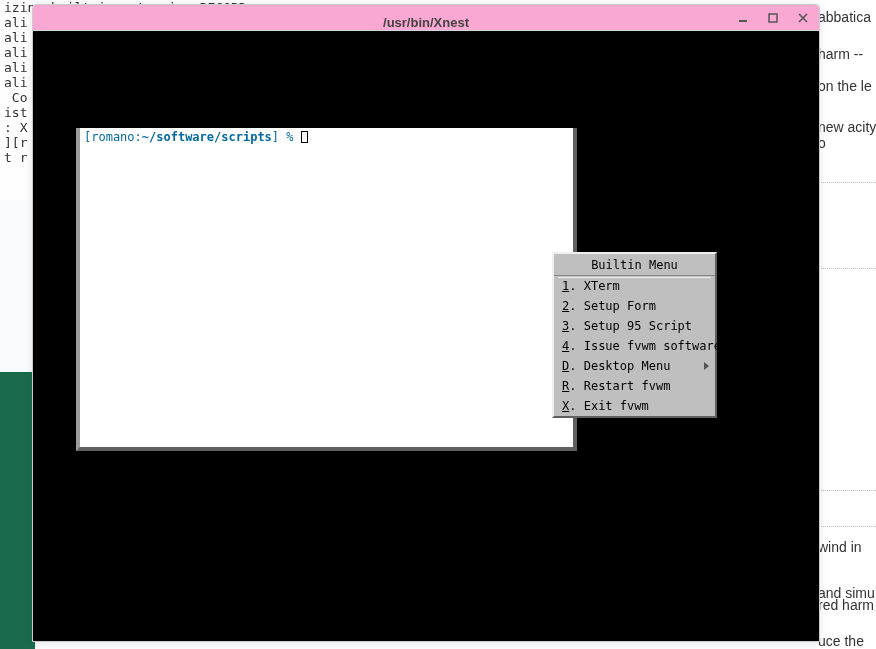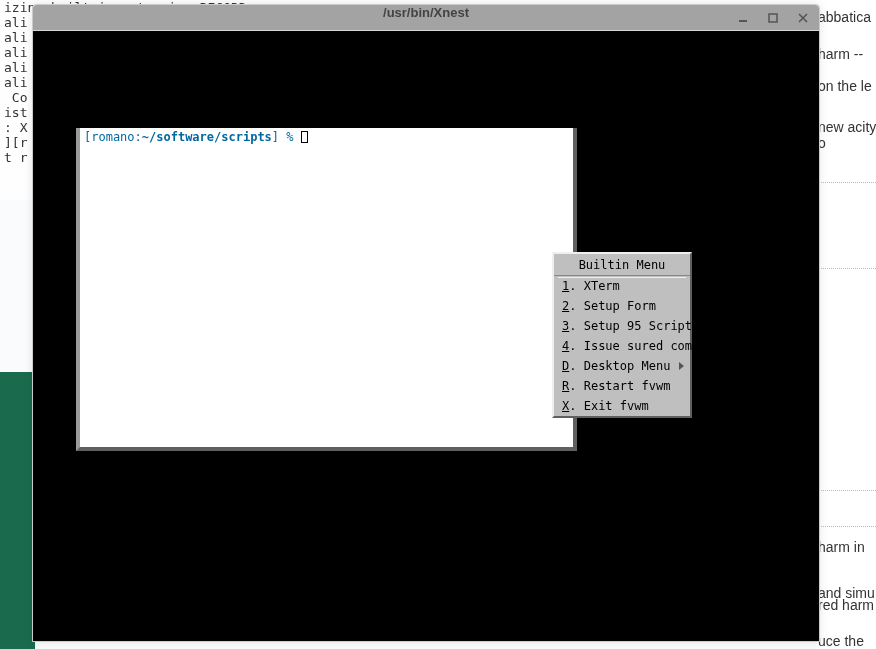--- a/index.html
+++ b/index.html
@@ -63,24 +63,24 @@
       width: 788px;
       height: 638px;
       background: #f2f2f2;
       border: 1px solid #ccc;
       border-radius: 4px 4px 0 0;
       box-shadow: 0 0 8px rgba(0,0,0,0.1);
     }
     .outer-titlebar {
       height: 26px;
       display: flex;
-      align-items: flex-start;
+      align-items: flex-end;
       justify-content: center;
       position: relative;
-      background: #a3a3a3;
+      background: #f9a8d4;
       border-bottom: 1px solid #d5d5d5;
       border-radius: 4px 4px 0 0;
     }
     .outer-titlebar .title {
       color: #444;
       font-weight: bold;
       font-size: 13px;
     }
     .win-ctrls {
       position: absolute;
@@ -147,21 +147,21 @@
       display: inline-block;
       width: 7px;
       height: 12px;
       border: 1px solid #000;
       vertical-align: -2px;
     }
     .fvwm-menu {
       position: absolute;
       left: 519px;
       top: 221px;
-      width: 140px;
+      width: 165px;
       background: #bfbfbf;
       border-top: 2px solid #efefef;
       border-left: 2px solid #efefef;
       border-right: 2px solid #5f5f5f;
       border-bottom: 2px solid #5f5f5f;
       font-family: monospace;
       font-size: 12px;
       color: #000;
     }
     .fvwm-menu-title {
@@ -220,21 +220,21 @@
   </div>
 
 <div class="bg-green"></div>
 
 <div class="bg-right" id="bg-right">
     <div class="frag" style="top: 8px; left: 2px;">abbatica</div>
     <div class="frag" style="top: 45px; left: 2px;">harm --</div>
     <div class="frag" style="top: 77px; left: 2px;">on the le</div>
     <div class="frag" style="top: 118px; left: 2px;">new acity</div>
     <div class="frag" style="top: 134px; left: 2px;">o</div>
-    <div class="frag" style="top: 538px; left: 2px;">harm in</div>
+    <div class="frag" style="top: 538px; left: 2px;">wind in</div>
     <div class="frag" style="top: 554px; left: 2px; margin-top: 42px;">red harm</div>
     <div class="frag" style="top: 584px; left: 2px;">and simu</div>
     <div class="frag" style="top: 600px; left: 2px; margin-top: 32px;">uce the</div>
     <div class="hr" style="top: 182px;"></div>
     <div class="hr" style="top: 268px;"></div>
     <div class="hr" style="top: 490px;"></div>
     <div class="hr" style="top: 526px;"></div>
   </div>
 
 <div class="outer-window">
@@ -265,21 +265,21 @@
         <span>[romano:</span><span class="bold">~/software/scripts</span><span>] % </span><span class="xterm-cursor"></span>
       </div>
     </div>
 
     <div class="fvwm-menu">
       <div class="fvwm-menu-title">Builtin Menu</div>
       <div id="fvwm-items">
           <div class="fvwm-menu-item"><span class="accel">1</span><span>. </span><span class="label">XTerm</span></div>
           <div class="fvwm-menu-item"><span class="accel">2</span><span>. </span><span class="label">Setup Form</span></div>
           <div class="fvwm-menu-item"><span class="accel">3</span><span>. </span><span class="label">Setup 95 Script</span></div>
-          <div class="fvwm-menu-item"><span class="accel">4</span><span>. </span><span class="label">Issue sured commands</span></div>
+          <div class="fvwm-menu-item"><span class="accel">4</span><span>. </span><span class="label">Issue fvwm software</span></div>
           <div class="fvwm-menu-item"><span class="accel">D</span><span>. </span><span class="label">Desktop Menu</span><span class="arrow"></span></div>
           <div class="fvwm-menu-item"><span class="accel">R</span><span>. </span><span class="label">Restart fvwm</span></div>
           <div class="fvwm-menu-item"><span class="accel">X</span><span>. </span><span class="label">Exit fvwm</span></div>
         </div>
     </div>
 
   </div>
 </div>
 
 </body></html>

